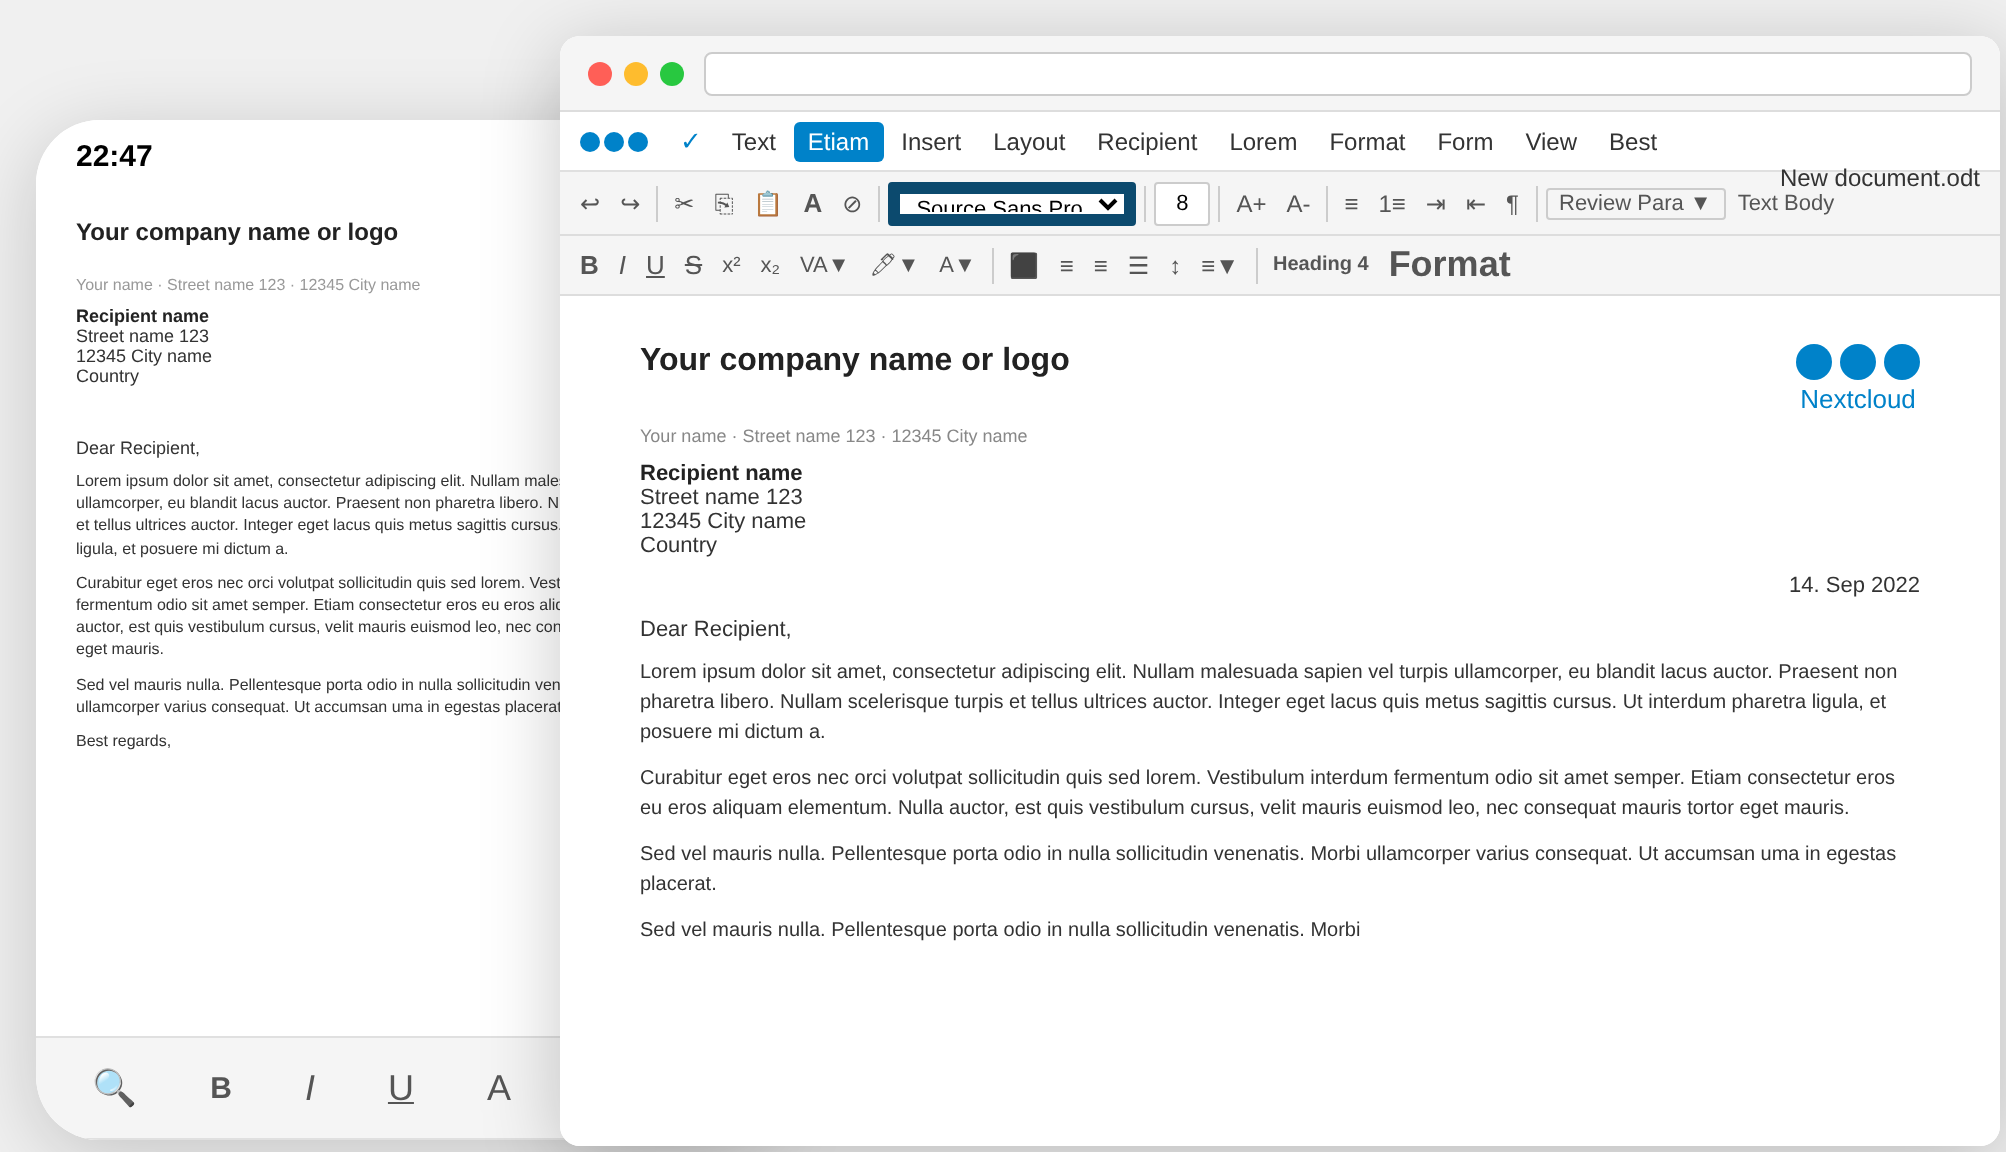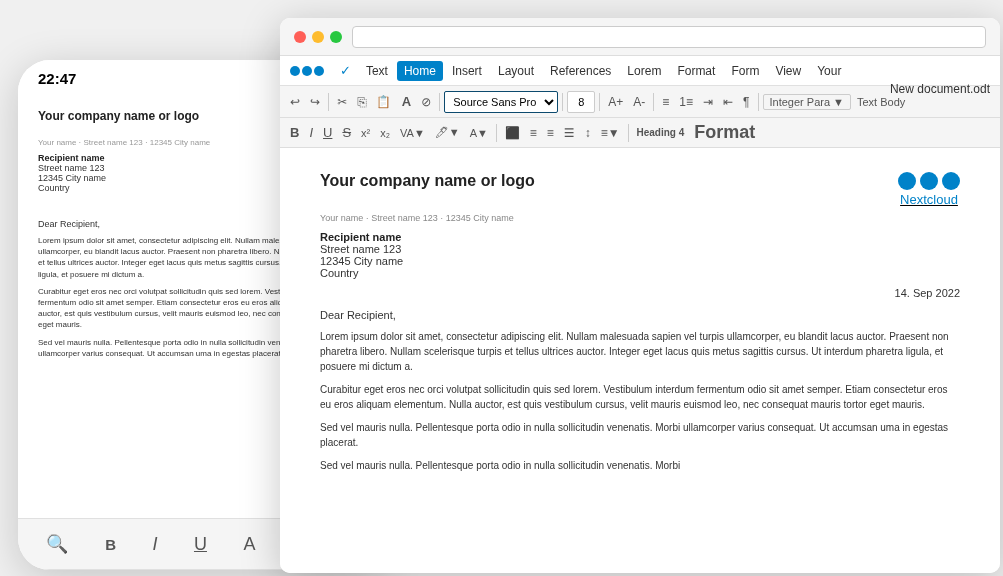--- a/index.html
+++ b/index.html
@@ -224,21 +224,21 @@
     }
     .tb-divider {
       width: 1px;
       height: 18px;
       background: #ccc;
       margin: 0 2px;
     }
     .font-select {
       font-size: 11px;
       background: #fff;
-      border: 1px solid #0c4a6e;
+      border: 6px solid #0c4a6e;
       border-radius: 2px;
       padding: 1px 4px;
       height: 22px;
     }
     .font-size-box {
       width: 28px;
       font-size: 11px;
       text-align: center;
       background: #fff;
       border: 1px solid #ccc;
@@ -275,21 +275,20 @@
     }
     .company-name-bold {
       font-size: 16px;
       font-weight: bold;
       color: #222;
     }
     .logo-area {
       display: flex;
       flex-direction: column;
       align-items: center;
-      text-decoration: underline;
     }
     .nc-logo-big {
       display: flex;
       gap: 4px;
       align-items: center;
     }
     .nc-big-circle {
       width: 18px;
       height: 18px;
       border-radius: 50%;
@@ -416,20 +415,21 @@
       <div class="p-recipient-name bold-text">Recipient name</div>
       <div class="p-recipient-addr">Street name 123</div>
       <div class="p-recipient-addr">12345 City name</div>
       <div class="p-recipient-addr">Country</div>
     </div>
     <div class="p-date">14. Sep 2022</div>
     <div class="p-dear">Dear Recipient,</div>
     <div class="p-body">Lorem ipsum dolor sit amet, consectetur adipiscing elit. Nullam malesuada sapien vel turpis ullamcorper, eu blandit lacus auctor. Praesent non pharetra libero. Nullam scelerisque turpis et tellus ultrices auctor. Integer eget lacus quis metus sagittis cursus. Ut interdum pharetra ligula, et posuere mi dictum a.</div>
     <div class="p-body">Curabitur eget eros nec orci volutpat sollicitudin quis sed lorem. Vestibulum interdum fermentum odio sit amet semper. Etiam consectetur eros eu eros aliquam elementum. Nulla auctor, est quis vestibulum cursus, velit mauris euismod leo, nec consequat mauris tortor eget mauris.</div>
     <div class="p-body">Sed vel mauris nulla. Pellentesque porta odio in nulla sollicitudin venenatis. Morbi ullamcorper varius consequat. Ut accumsan uma in egestas placerat.</div>
+    <div class="p-body">Best regards,</div>
   </div>
 
   <div class="phone-toolbar">
     <span class="phone-tool-icon">🔍</span>
     <span class="phone-tool-icon bold">B</span>
     <span class="phone-tool-icon" style="font-style:italic;">I</span>
     <span class="phone-tool-icon" style="text-decoration:underline;">U</span>
     <span class="phone-tool-icon">A</span>
     <span class="phone-tool-icon">✏</span>
     <span class="phone-tool-icon">☰</span>
@@ -448,29 +448,29 @@
   </div>
 
   <div class="menu-bar">
     <div class="menu-logo nc-circles">
       <div class="nc-circle"></div>
       <div class="nc-circle"></div>
       <div class="nc-circle"></div>
     </div>
     <span class="menu-check">✓</span>
     <span class="menu-item">Text</span>
-    <span class="menu-item active">Home</span>
+    <span class="menu-item active">Etiam</span>
     <span class="menu-item">Insert</span>
     <span class="menu-item">Layout</span>
-    <span class="menu-item">References</span>
+    <span class="menu-item">Recipient</span>
     <span class="menu-item">Lorem</span>
     <span class="menu-item">Format</span>
     <span class="menu-item">Form</span>
     <span class="menu-item">View</span>
-    <span class="menu-item">Your</span>
+    <span class="menu-item">Best</span>
     <div class="menu-spacer"></div>
     <span class="menu-doc-name">New document.odt</span>
   </div>
 
   <div class="toolbar">
     <button class="tb-btn">↩</button>
     <button class="tb-btn">↪</button>
     <div class="tb-divider"></div>
     <button class="tb-btn">✂</button>
     <button class="tb-btn">⎘</button>
@@ -488,21 +488,21 @@
     <button class="tb-btn">A-</button>
     <div class="tb-divider"></div>
 
     <button class="tb-btn">≡</button>
     <button class="tb-btn">1≡</button>
     <button class="tb-btn">⇥</button>
     <button class="tb-btn">⇤</button>
     <button class="tb-btn">¶</button>
     <div class="tb-divider"></div>
 
-    <button class="tb-btn" style="font-size:11px;border:1px solid #ccc;padding:1px 6px;">Integer Para ▼</button>
+    <button class="tb-btn" style="font-size:11px;border:1px solid #ccc;padding:1px 6px;">Review Para ▼</button>
     <button class="tb-btn" style="font-size:11px;text-align:right;">Text Body</button>
   </div>
 
   <div class="toolbar2">
     <button class="tb-btn" style="font-weight:bold;font-size:13px;">B</button>
     <button class="tb-btn" style="font-style:italic;font-size:13px;">I</button>
     <button class="tb-btn" style="text-decoration:underline;font-size:13px;">U</button>
     <button class="tb-btn" style="text-decoration:line-through;font-size:13px;">S</button>
     <button class="tb-btn" style="font-size:11px;">x²</button>
     <button class="tb-btn" style="font-size:11px;">x₂</button>

